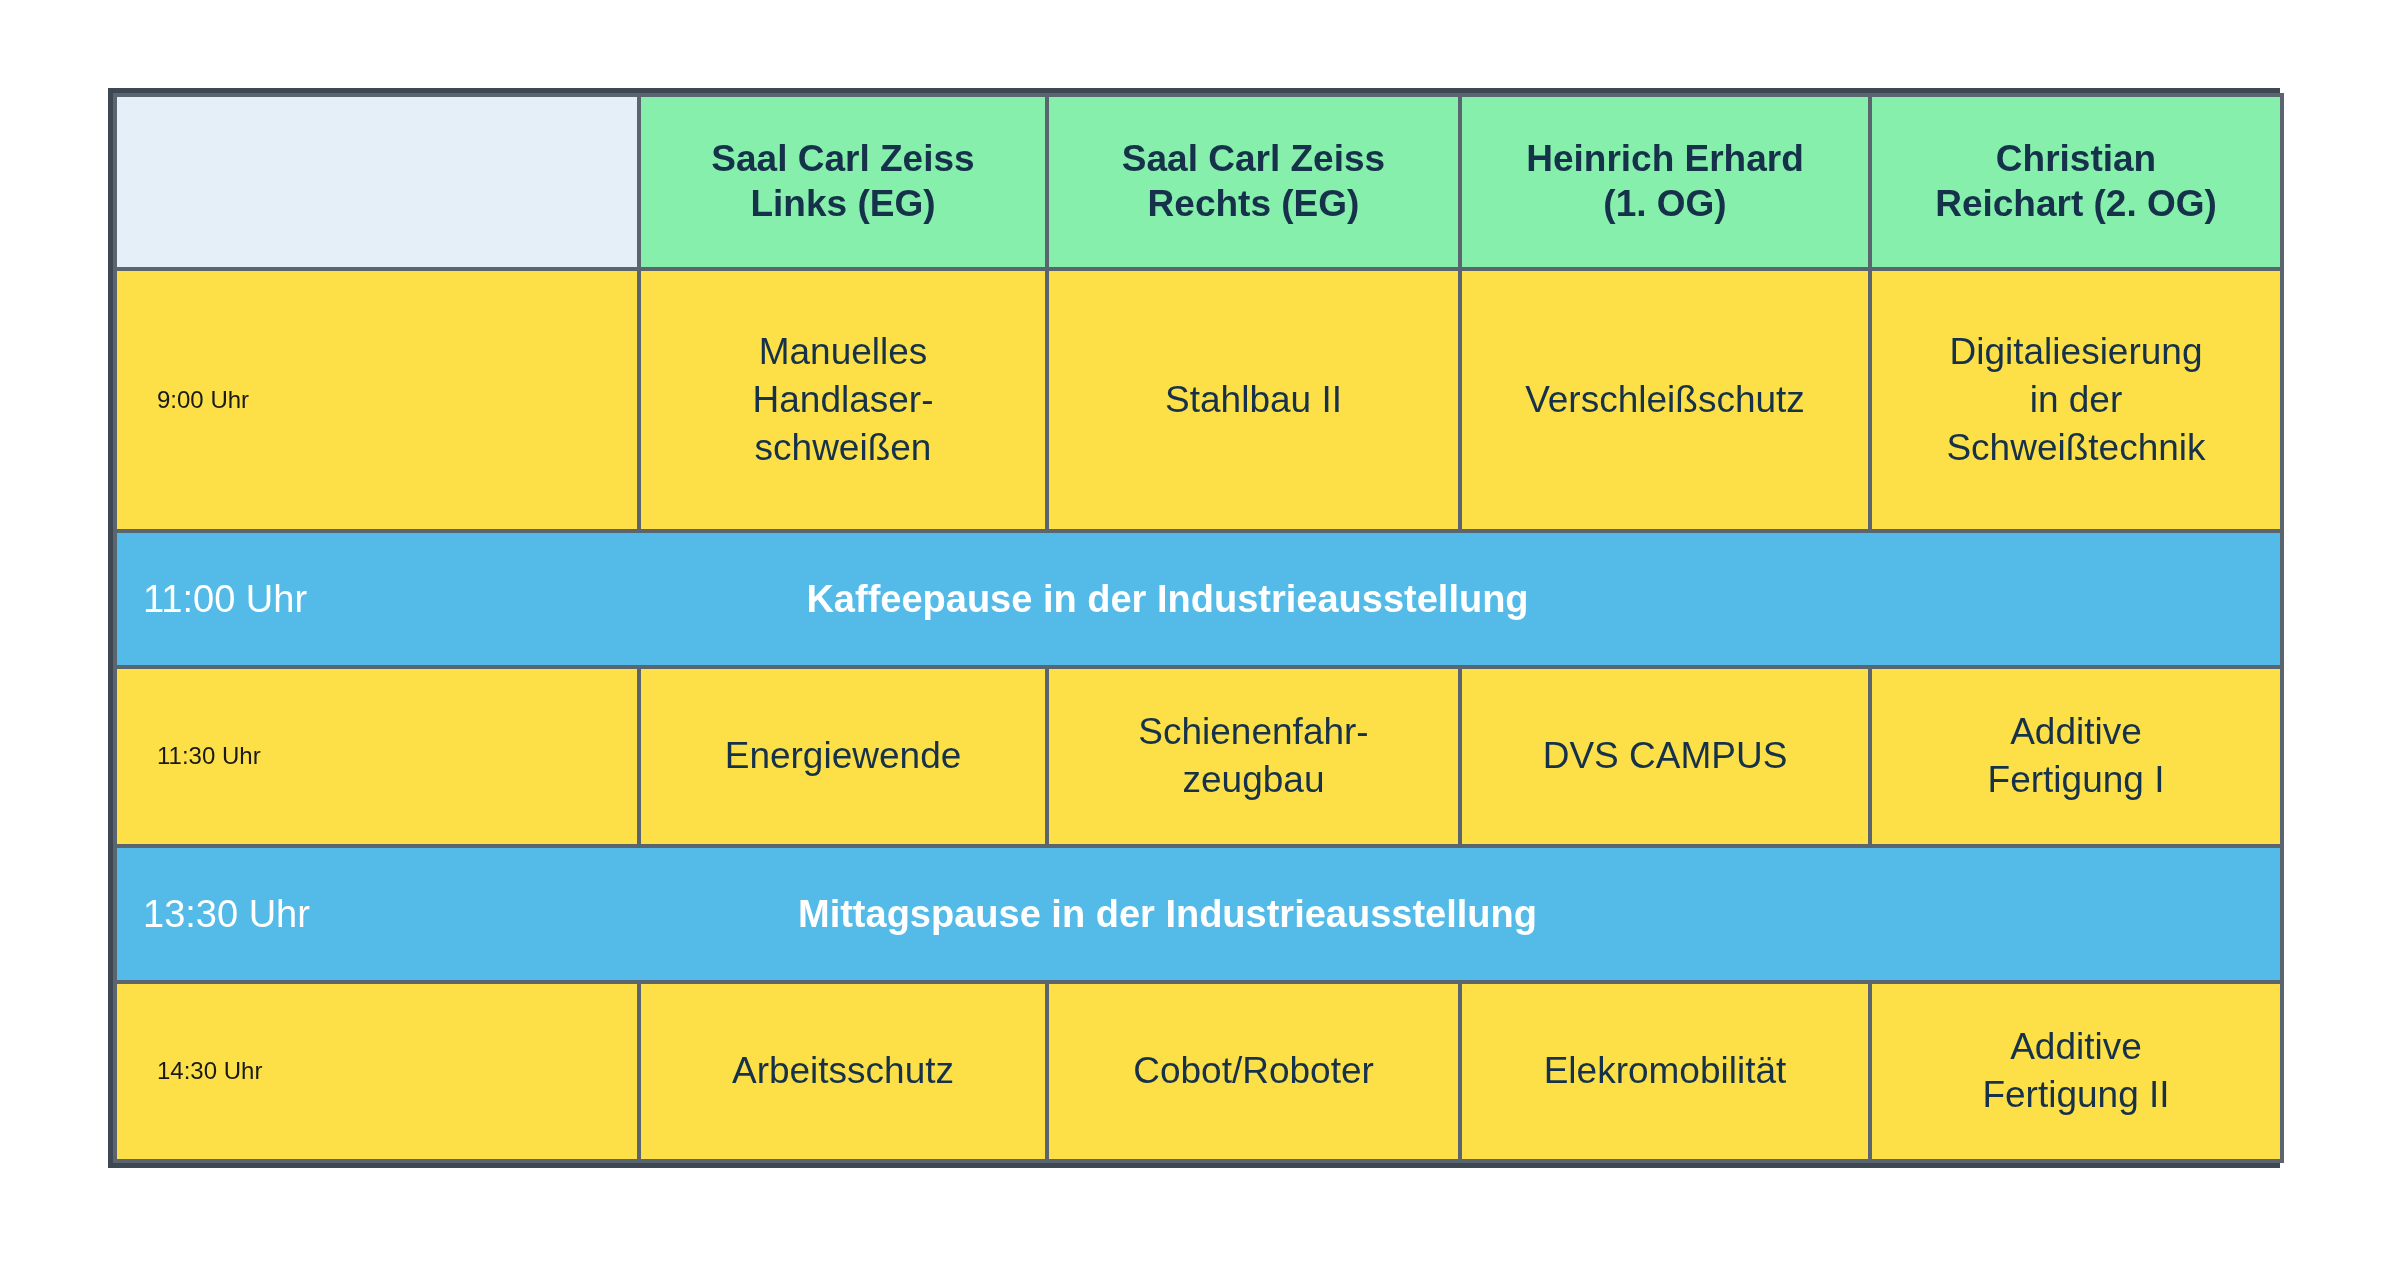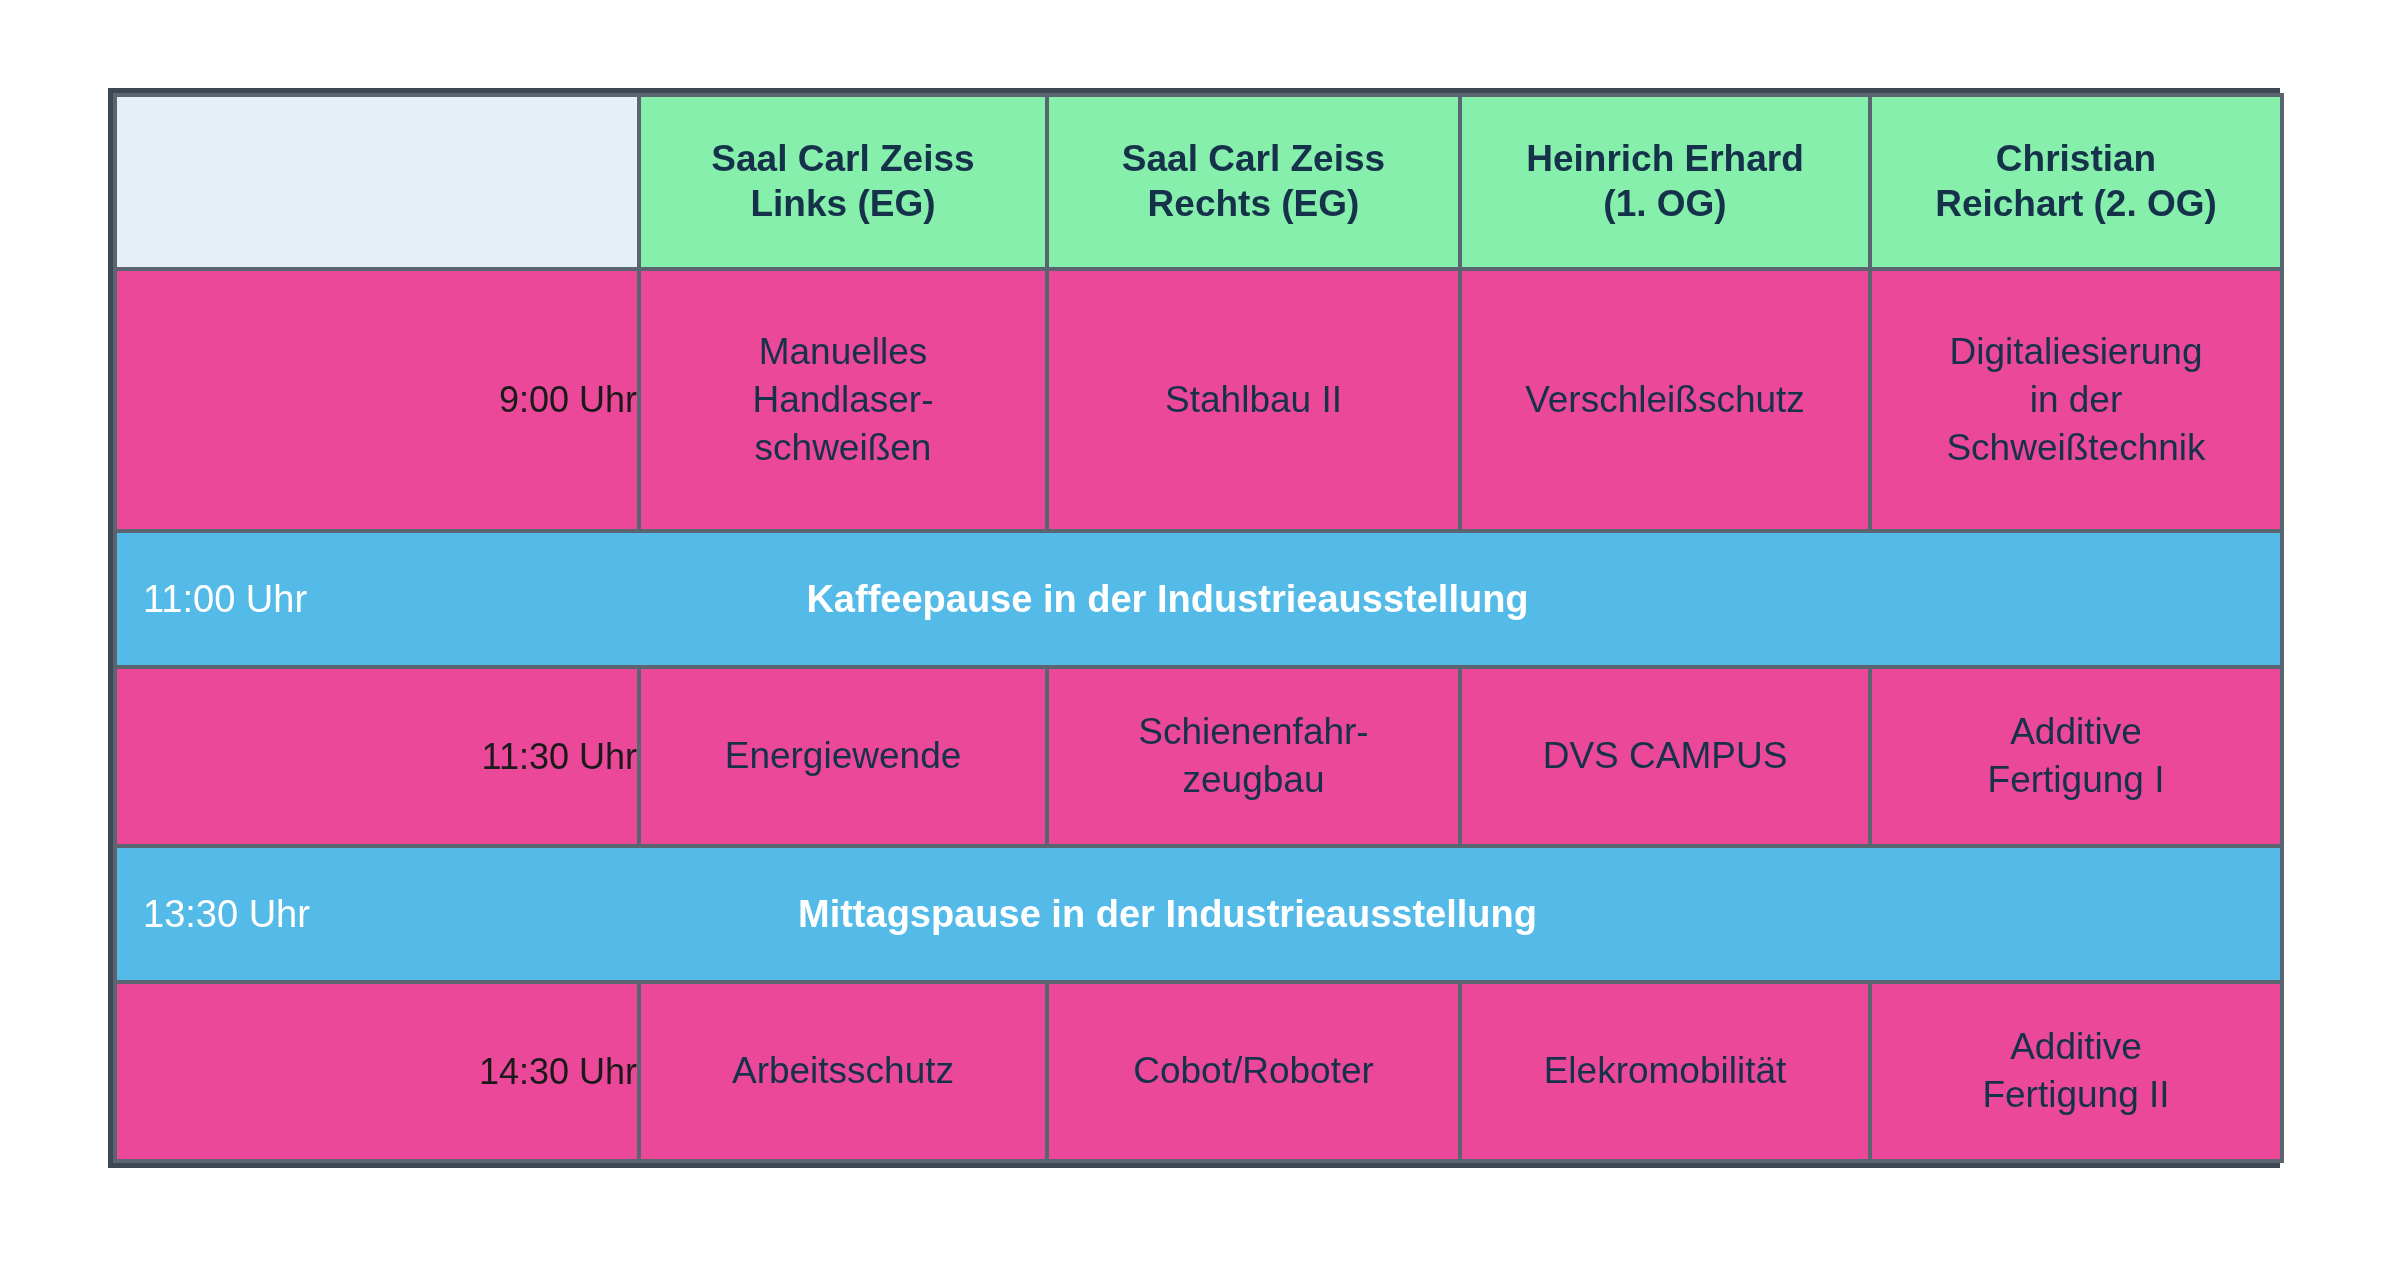--- a/index.html
+++ b/index.html
@@ -74,28 +74,28 @@
     color: #16314a;
     font-size: 37px;
     font-weight: bold;
     text-align: center;
     line-height: 1.2;
     padding: 0 10px;
   }
 
   
   .session-row td {
-    background: #ec4899;
+    background: #fde047;
   }
   .cell-time {
     color: #1a1a1a;
-    font-size: 36px;
+    font-size: 24px;
     font-weight: normal;
-    text-align: right;
-    padding-left: 32px;
+    text-align: left;
+    padding-left: 40px;
     line-height: 1.25;
   }
   .cell-session {
     color: #16314a;
     font-size: 37px;
     font-weight: normal;
     text-align: center;
     line-height: 1.3;
     padding: 6px 8px;
   }

